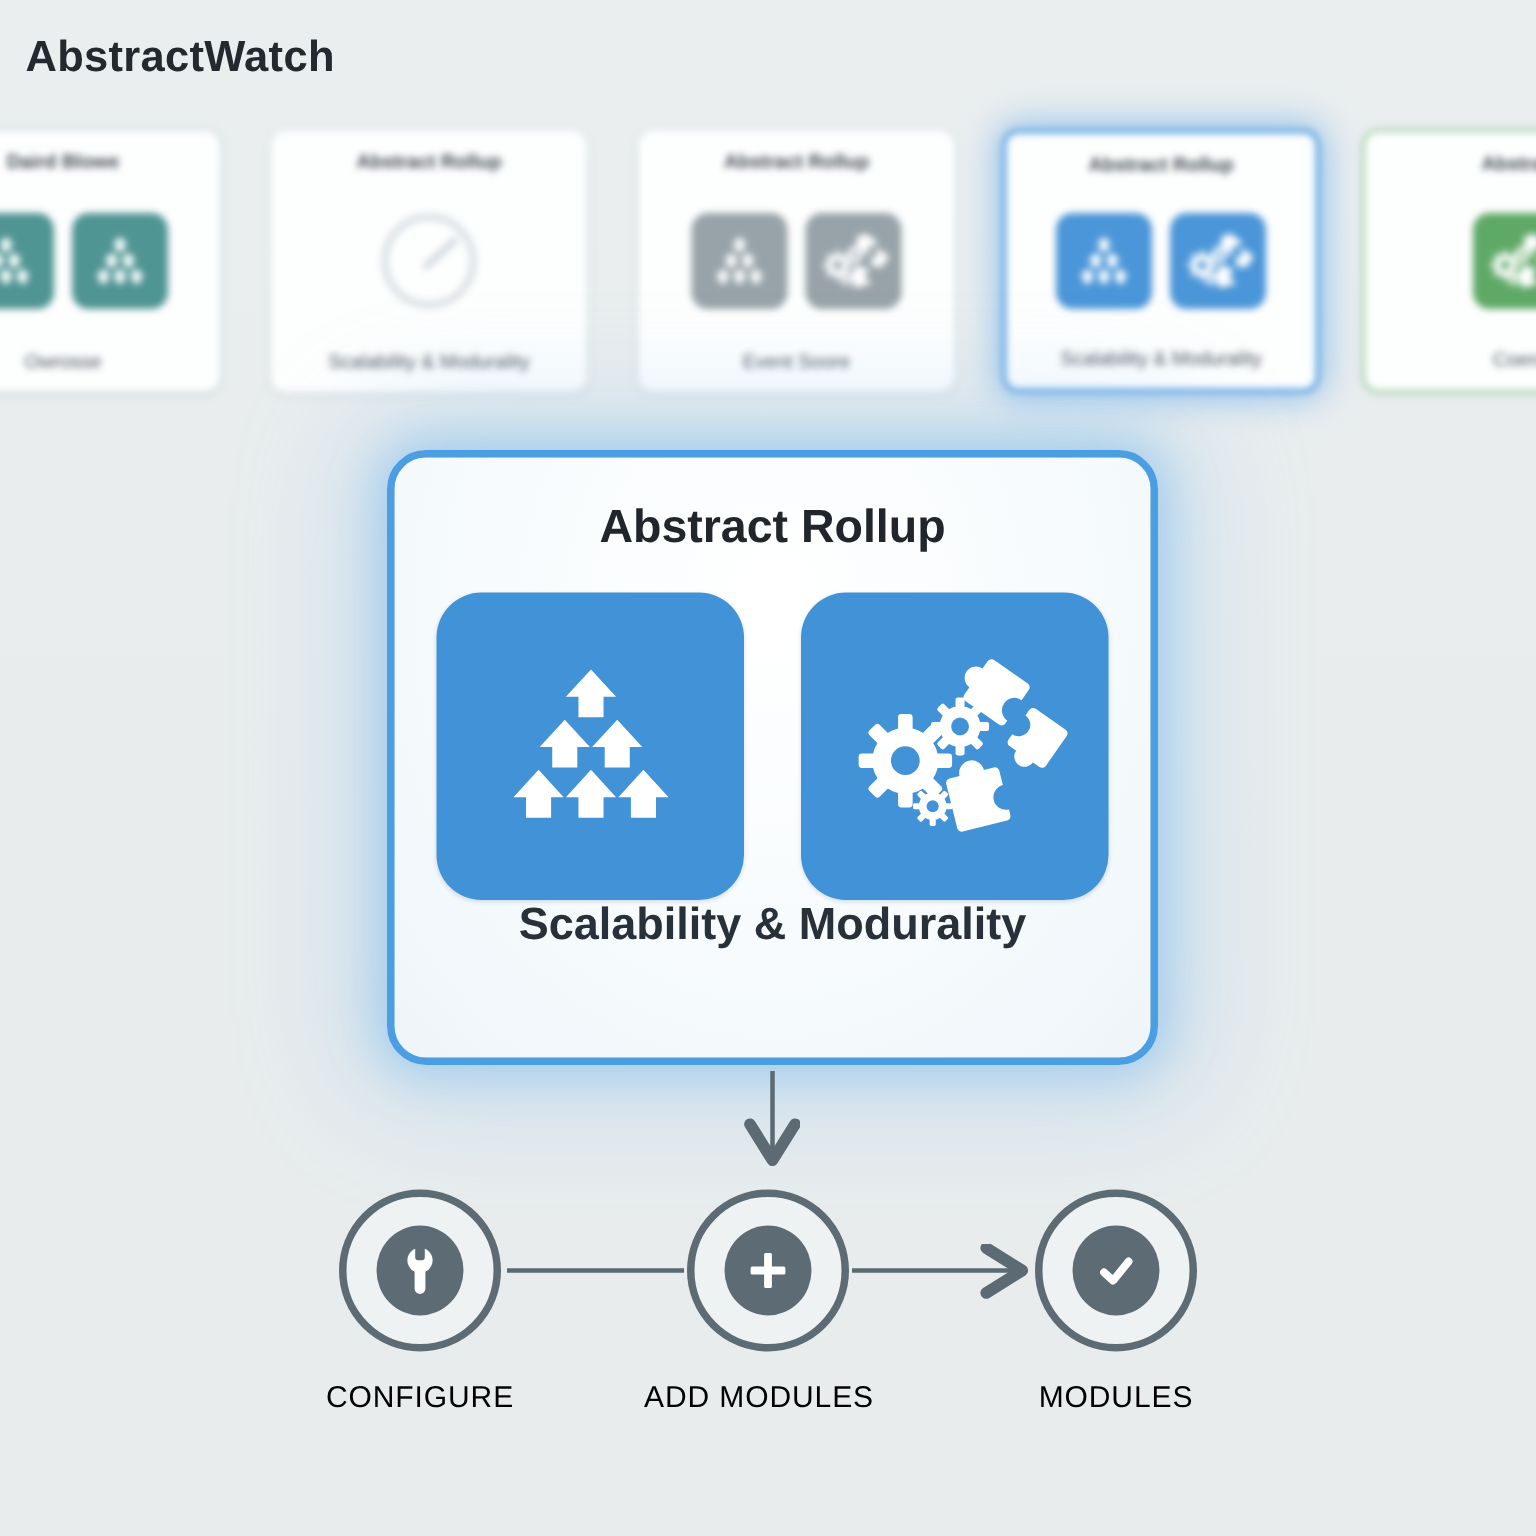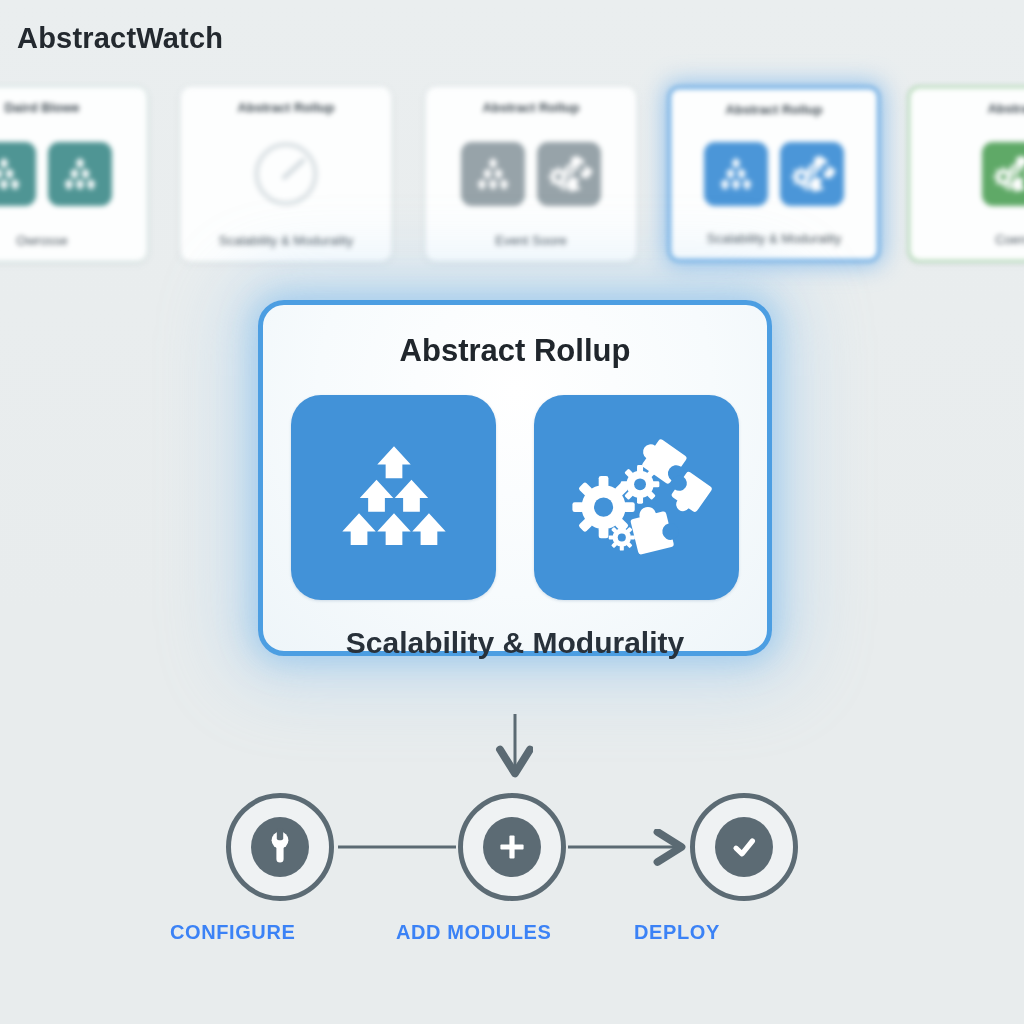--- a/index.html
+++ b/index.html
@@ -38,47 +38,47 @@
   .gauge-wrap { width:84px; height:84px; display:flex; align-items:center; justify-content:center; }
   .gauge-wrap svg { width:84px; height:84px; }
 
   .t-teal  { background:#4f9594; color:#4f9594; }
   .t-gray  { background:#97a3a9; color:#97a3a9; }
   .t-blue  { background:#4b96d8; color:#4b96d8; }
   .t-green { background:#5fa967; color:#5fa967; }
 
   
   .featured {
-    position:absolute; left:258px; top:300px; width:514px; height:356px;
+    position:absolute; left:258px; top:300px; width:514px; height:410px;
     border:5px solid #4c9ee2; border-radius:26px;
     background:radial-gradient(ellipse at 50% 25%, #ffffff 0%, #f7fbfd 55%, #eef5f9 100%);
     box-shadow:0 0 30px 6px rgba(125,185,235,.55), 0 0 70px 28px rgba(150,200,240,.35);
     display:flex; flex-direction:column; align-items:center;
   }
   .featured-title { margin-top:28px; font-size:31px; font-weight:600; color:#20262c; }
   .featured-tiles { display:flex; gap:38px; margin-top:26px; }
   .tile-lg { width:205px; height:205px; border-radius:30px;
              background:#4292d8; color:#4292d8;
              display:flex; align-items:center; justify-content:center;
              box-shadow:0 1px 3px rgba(40,90,140,.18); }
   .tile-lg svg { width:152px; height:152px; }
-  .featured-caption { margin-top:26px; font-size:30px; font-weight:600; color:#28313a; }
+  .featured-caption { font-size:30px; font-weight:600; color:#28313a; }
 
   
   .node {
     position:absolute; top:793px; width:108px; height:108px;
     border:5px solid #5c6b74; border-radius:50%; background:#eff2f3;
     display:flex; align-items:center; justify-content:center;
   }
   .node-disc { width:58px; height:60px; border-radius:50%; background:#5c6b74; color:#5c6b74;
                display:flex; align-items:center; justify-content:center; }
   .node-disc svg { width:40px; height:40px; }
   .node-label {
-    position:absolute; top:921px; width:220px; 
-    font-size:20px; font-weight:700; letter-spacing:.6px; color:#3b82f6;
+    position:absolute; top:921px; width:220px; text-align:center;
+    font-size:20px; font-weight:400; letter-spacing:.6px; color:#000000;
     white-space:nowrap;
   }
 
   .connectors { position:absolute; top:0; left:0; width:1024px; height:1024px;
                 pointer-events:none; }
 </style>
 </head>
 <body>
 
 <svg width="0" height="0" style="position:absolute" aria-hidden="true">
@@ -271,13 +271,13 @@
 <div class="node" style="left:690px">
   <div class="node-disc">
       <svg>
         <use href="#sym-check"></use>
       </svg>
     </div>
 </div>
 
 <div class="node-label" style="left:170px">CONFIGURE</div>
 <div class="node-label" style="left:396px">ADD MODULES</div>
-<div class="node-label" style="left:634px">DEPLOY</div>
+<div class="node-label" style="left:634px">MODULES</div>
 
 </body></html>

